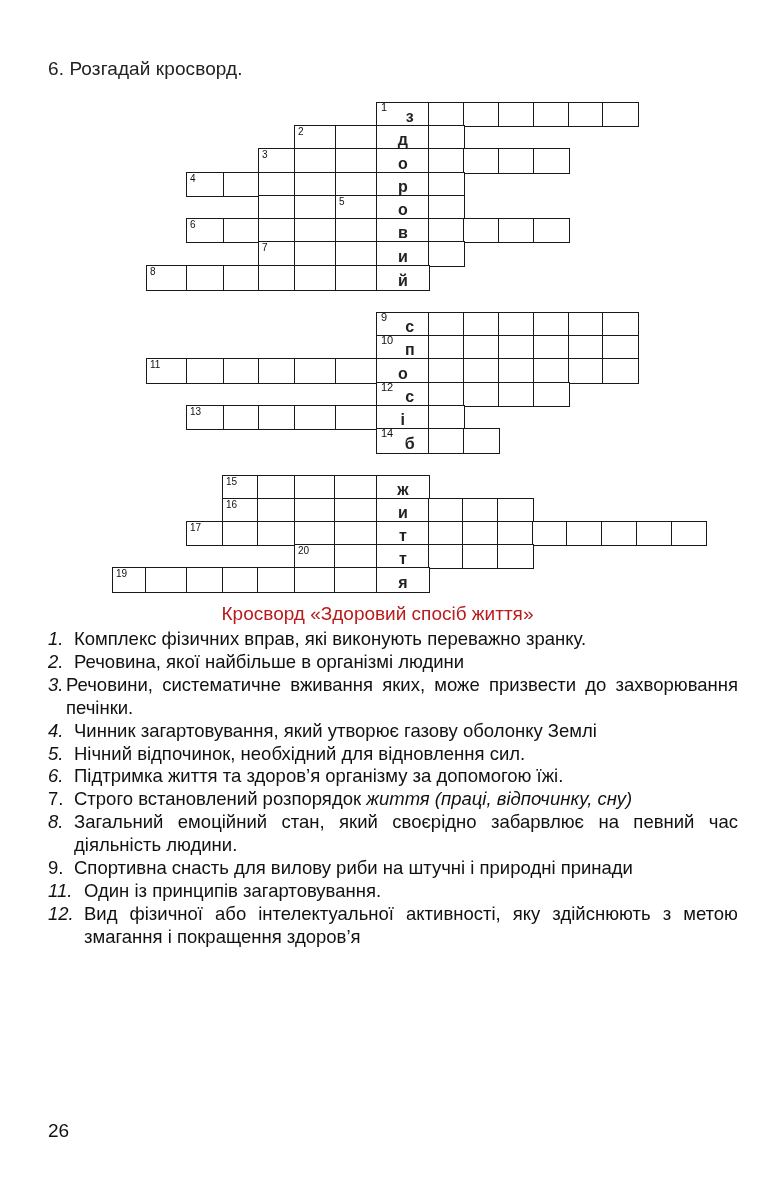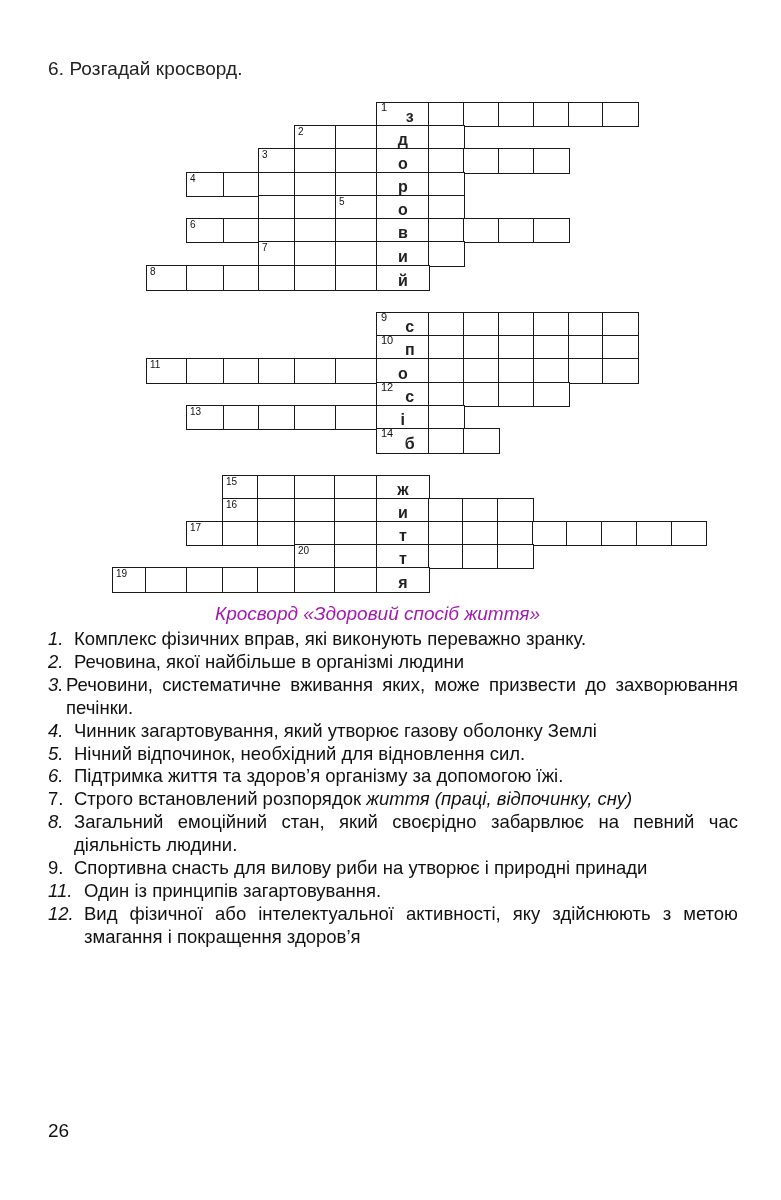--- a/index.html
+++ b/index.html
@@ -4,21 +4,21 @@
 <style>
   html, body { margin: 0; padding: 0; background: #ffffff; }
   body { width: 781px; height: 1200px; position: relative; overflow: hidden; font-family: "Liberation Sans", sans-serif; color: #111; }
   .page-title { position: absolute; left: 48px; top: 58px; font-size: 19px; color: #222; letter-spacing: 0.1px; }
   .grid { position: absolute; left: 0; top: 0; width: 781px; }
   .cell { position: absolute; box-sizing: border-box; border: 1.6px solid #1a1a1a; background: #fff; }
   .cell .num { position: absolute; left: 3px; top: 0px; font-size: 10px; line-height: 11px; font-family: "Liberation Sans", sans-serif; color: #111; }
   .cell.key .num { left: 4px; top: -1px; font-size: 11px; }
   .cell .letter { position: absolute; left: 0; right: 0; bottom: 1px; text-align: center; font-weight: bold; font-size: 16px; line-height: 17px; color: #222; }
   .cell.key .letter { left: 14px; }
-  .cw-title { position: absolute; left: 0; width: 755px; top: 603px; text-align: center; font-style: italic; font-size: 19px; color: #a21caf; }
+  .cw-title { position: absolute; left: 0; width: 755px; top: 603px; text-align: center; font-size: 19px; color: #b91c1c; }
   .clues { position: absolute; left: 48px; top: 628px; width: 690px; font-size: 18.5px; line-height: 22.9px; color: #111; }
   .clue { display: flex; }
   .clue .cn { flex: 0 0 auto; font-style: italic; }
   .clue .ct { flex: 1 1 auto; text-align: justify; }
   .clue .ct.it { }
   .clue .cn.sp2 { width: 26px; }
   .clue .cn.sp1 { width: 18px; }
   .clue .cn.sp3 { width: 36px; }
   .page-number { position: absolute; left: 48px; top: 1120px; font-size: 19px; color: #111; }
 </style>
@@ -309,21 +309,21 @@
     <div class="clue">
       <span class="cn sp2" style="font-style: normal;">7.</span>
       <span class="ct"><span style="font-style: normal;">Строго встановлений розпорядок </span><span style="font-style: italic;">життя (праці, відпочинку, сну)</span></span>
     </div>
     <div class="clue">
       <span class="cn sp2" style="font-style: italic;">8.</span>
       <span class="ct it">Загальний емоційний стан, який своєрідно забарвлює на певний час діяльність людини.</span>
     </div>
     <div class="clue">
       <span class="cn sp2" style="font-style: normal;">9.</span>
-      <span class="ct">Спортивна снасть для вилову риби на утворює і природні принади</span>
+      <span class="ct">Спортивна снасть для вилову риби на штучні і природні принади</span>
     </div>
     <div class="clue">
       <span class="cn sp3" style="">11.</span>
       <span class="ct it">Один із принципів загартовування.</span>
     </div>
     <div class="clue">
       <span class="cn sp3" style="font-style: italic;">12.</span>
       <span class="ct it">Вид фізичної або інтелектуальної активності, яку здійснюють з метою змагання і покращення здоров’я</span>
     </div>
   </div>

